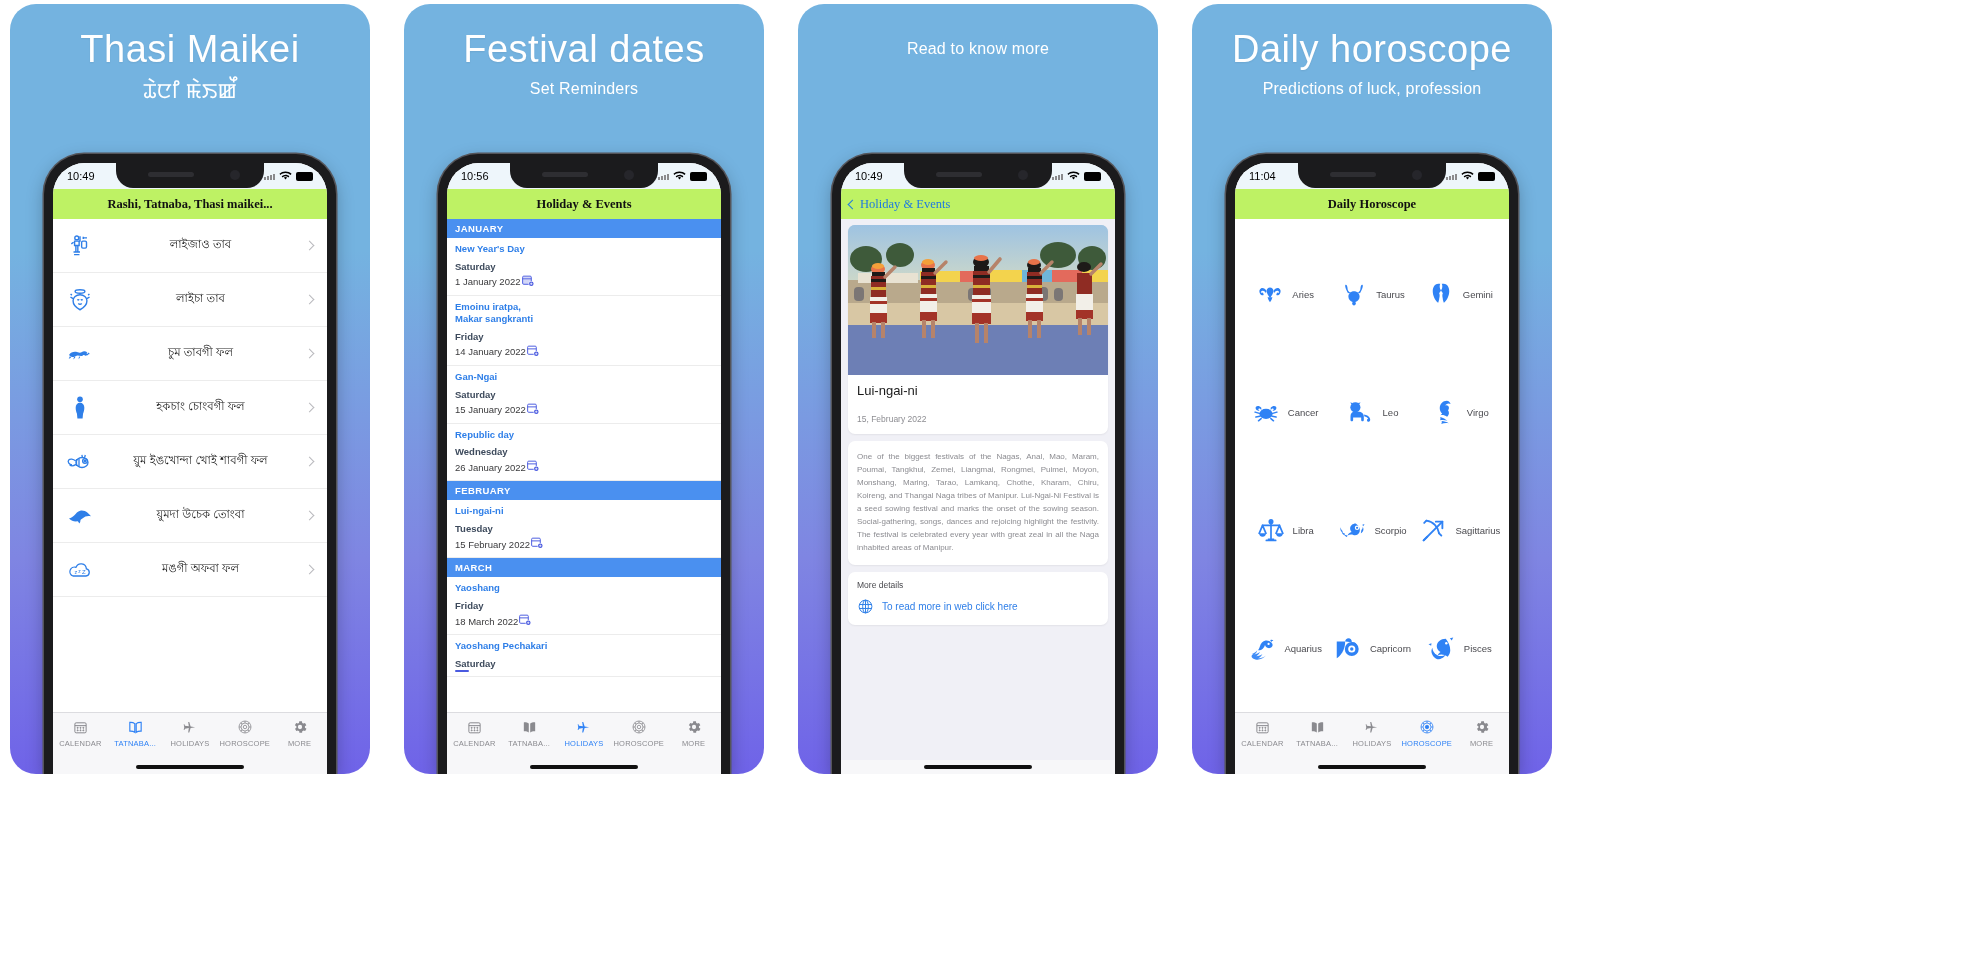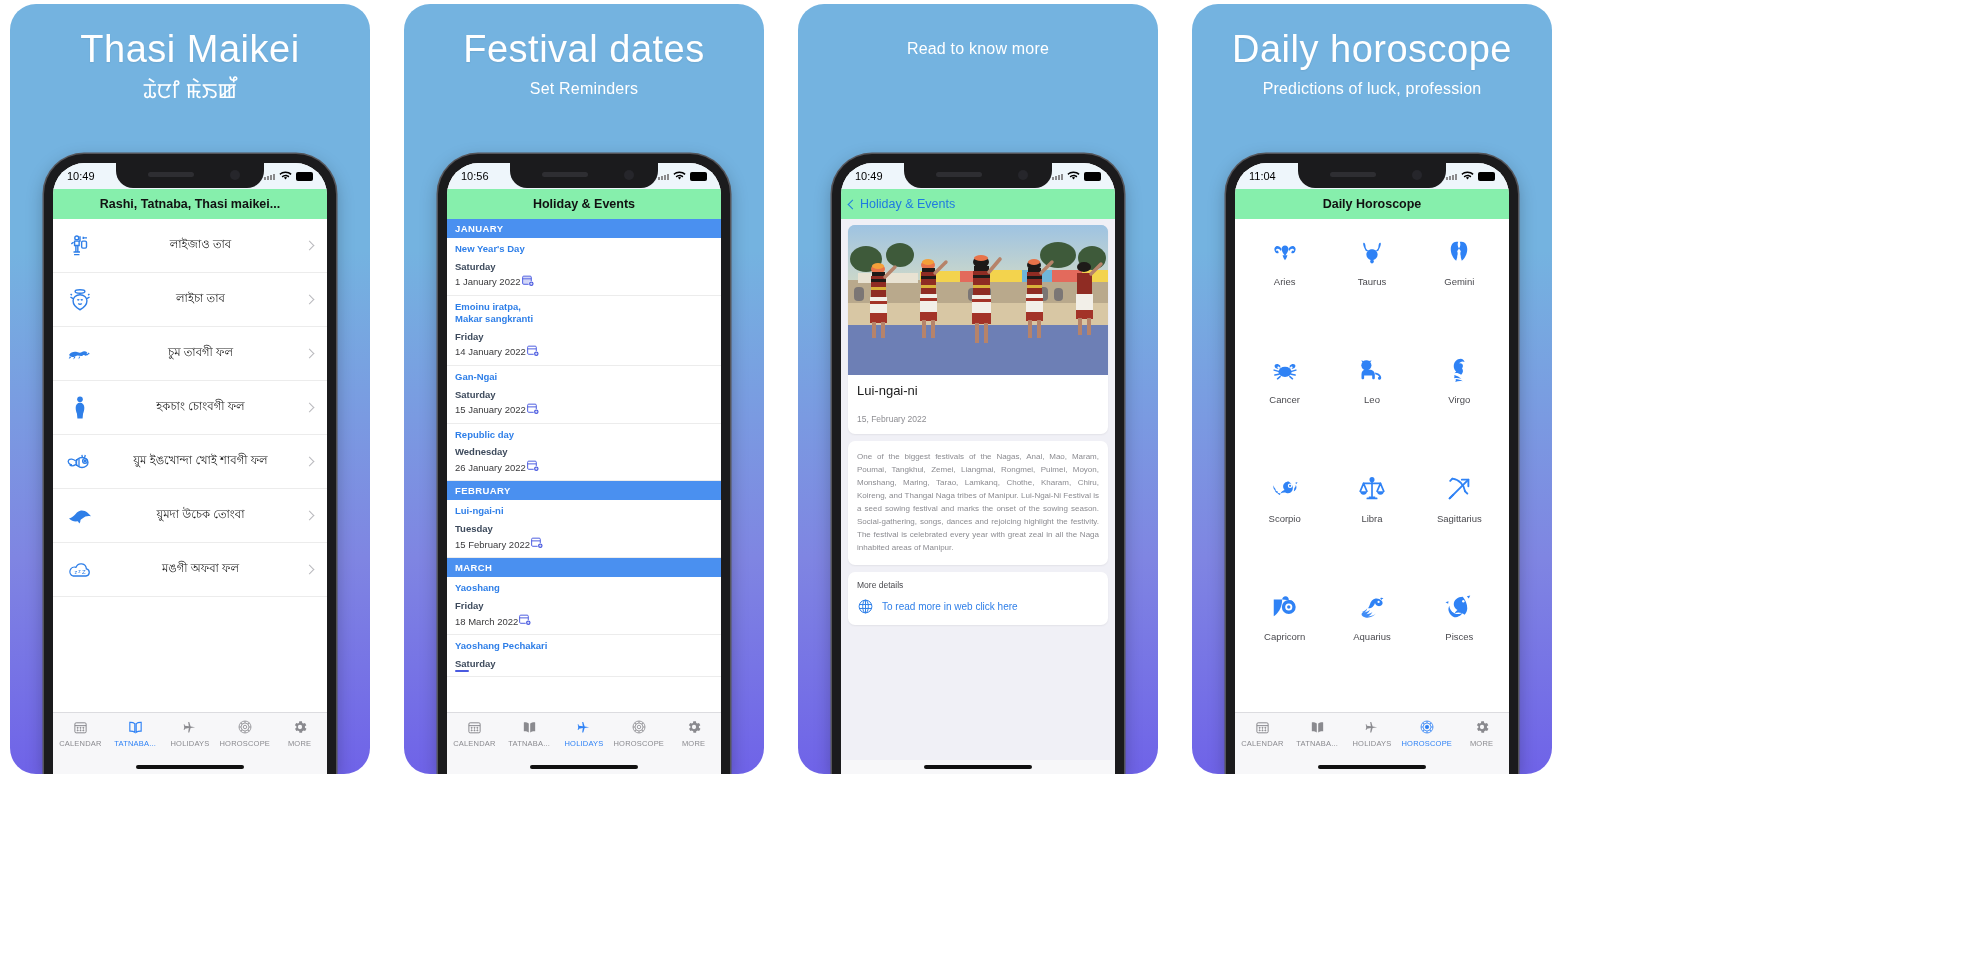--- a/index.html
+++ b/index.html
@@ -101,28 +101,29 @@
   }
   .sb-right { display: flex; align-items: center; gap: 4px; }
   .sig { display: flex; align-items: flex-end; gap: 1px; height: 8px; }
   .sig i { width: 2px; background: #8a8a8d; display:block; }
   .sig i:nth-child(1){height:3px} .sig i:nth-child(2){height:4px}
   .sig i:nth-child(3){height:5px} .sig i:nth-child(4){height:6px}
   .batt { width: 17px; height: 9px; border-radius: 2px; background:#000; }
 
   .navbar {
     flex: 0 0 30px;
-    background: #86efac;
+    background: #bef264;
     display: flex;
     align-items: center;
     justify-content: center;
     font-size: 12.5px;
     font-weight: bold;
     color: #111;
     position: relative;
+    font-family: Liberation Serif, serif;
   }
   .navbar.left { justify-content: flex-start; padding-left: 8px; }
   .back {
     color: #1f7ae0; font-size: 12.5px; font-weight: 400;
     display: flex; align-items: center; gap: 4px;
   }
   .chev-back {
     display:inline-block; width:7px; height:7px;
     border-left: 1.8px solid #1f7ae0; border-bottom: 1.8px solid #1f7ae0;
     transform: rotate(45deg);
@@ -198,21 +199,21 @@
   .more-link span { font-size: 10px; color: #2f7fe8; }
 
   
   .zgrid {
     display: grid;
     grid-template-columns: repeat(3, 1fr);
     grid-template-rows: repeat(4, 1fr);
     padding: 16px 6px 4px 6px;
     height: 100%;
   }
-  .zcell { display:flex; flex-direction: column; align-items:center; justify-content:flex-start; gap: 7px; }
+  .zcell { display:flex; flex-direction: row; align-items:center; justify-content:center; gap: 7px; }
   .zcell .zicon { color: #2f82f5; height: 34px; display:flex; align-items:center; justify-content:center; }
   .zcell .zlabel { font-size: 9.5px; color: #4a4a4f; }
 
   .hero-svg { width: 100%; height: 100%; display:block; }
 </style>
 </head>
 <body>
 
 <div class="gallery">
 
@@ -881,83 +882,83 @@
                     <path d="M18 4c-4.4 0-7.6 3.6-7.6 8 0 2.4 1 4.4 2.6 5.8-.8.4-1.4 1-1.8 1.6 2.6-.4 5 .2 7 1.6 1.2-1 2-2.4 2-4 0-1.2-.4-2.2-1-3 .6-.6 1-1.4 1-2.4 0-1.6-1.2-2.8-2.8-2.8-.4 0-.8.2-1.2.4.6-1.4 2-2.4 3.6-2.4.8 0 1.6.2 2.2.6C21 5.2 19.6 4 18 4z"></path>
                     <path d="M11 21.2c3 .8 5.6 2.2 7.6 4.2-2.6-.8-5.2-1-7.8-.6.4-1.2.4-2.4.2-3.6z"></path>
                     <path d="M12.4 25.6c2.8.2 5.4 1 7.6 2.4-2.8-.4-5.6-.2-8 .8.6-1 .8-2.2.4-3.2z"></path>
                   </svg>
                 </span>
               <span class="zlabel">Virgo</span>
             </div>
 
             <div class="zcell">
               <span class="zicon">
-                  <svg width="30" height="30" viewBox="0 0 32 32" fill="currentColor">
-                    <path d="M20 8c-3.4 0-6 2.4-6 5.4 0 1.4.6 2.6 1.6 3.6-2 .6-3.6 2-4.4 3.8 2-1 4.2-1.2 6.2-.6 3.4 1 6-1 6.8-3.8.8-3-.8-6-4.2-8.4z"></path>
-                    <circle cx="21.4" cy="12.6" r="2.4" fill="#fff"></circle>
-                    <circle cx="21.4" cy="12.6" r="1.2"></circle>
-                    <path d="M11.2 20.8c-1.6 0-3-.6-4-1.8.6 1.8 1.8 3 3.4 3.4zM8.6 19c-1.8-.4-3-1.6-3.6-3.2-.2 2 .8 3.6 2.4 4.4zM6.4 16.4C4.8 15.4 4 13.8 4 12c-.8 1.8-.4 3.8 1 5z"></path>
-                    <path d="M25.6 18.4c1.6-1 2.6-2.6 2.6-4.4 0-1-.2-1.8-.8-2.6.2 1.4-.4 2.6-1.4 3.4l-.6 3.6z"></path>
-                    <path d="M28 10.8l1.4-2.4-2.4 1z"></path>
-                  </svg>
-                </span>
-              <span class="zlabel">Scorpio</span>
-            </div>
-
-            <div class="zcell">
-              <span class="zicon">
                   <svg width="30" height="30" viewBox="0 0 32 32" fill="none" stroke="currentColor" stroke-width="1.8" stroke-linecap="round">
                     <circle cx="16" cy="6" r="1.8" fill="currentColor"></circle>
                     <path d="M16 8v16"></path>
                     <path d="M7 10h18"></path>
                     <path d="M7 10L3.4 18.5M7 10l3.6 8.5M25 10l-3.6 8.5M25 10l3.6 8.5"></path>
                     <path d="M3.4 18.5a3.6 3.6 0 007.2 0zM21.4 18.5a3.6 3.6 0 007.2 0z" fill="currentColor" stroke="none"></path>
                     <path d="M11 26h10"></path>
                     <path d="M12.6 24h6.8v2h-6.8z" fill="currentColor" stroke="none"></path>
                   </svg>
                 </span>
               <span class="zlabel">Libra</span>
             </div>
 
             <div class="zcell">
               <span class="zicon">
+                  <svg width="30" height="30" viewBox="0 0 32 32" fill="currentColor">
+                    <path d="M20 8c-3.4 0-6 2.4-6 5.4 0 1.4.6 2.6 1.6 3.6-2 .6-3.6 2-4.4 3.8 2-1 4.2-1.2 6.2-.6 3.4 1 6-1 6.8-3.8.8-3-.8-6-4.2-8.4z"></path>
+                    <circle cx="21.4" cy="12.6" r="2.4" fill="#fff"></circle>
+                    <circle cx="21.4" cy="12.6" r="1.2"></circle>
+                    <path d="M11.2 20.8c-1.6 0-3-.6-4-1.8.6 1.8 1.8 3 3.4 3.4zM8.6 19c-1.8-.4-3-1.6-3.6-3.2-.2 2 .8 3.6 2.4 4.4zM6.4 16.4C4.8 15.4 4 13.8 4 12c-.8 1.8-.4 3.8 1 5z"></path>
+                    <path d="M25.6 18.4c1.6-1 2.6-2.6 2.6-4.4 0-1-.2-1.8-.8-2.6.2 1.4-.4 2.6-1.4 3.4l-.6 3.6z"></path>
+                    <path d="M28 10.8l1.4-2.4-2.4 1z"></path>
+                  </svg>
+                </span>
+              <span class="zlabel">Scorpio</span>
+            </div>
+
+            <div class="zcell">
+              <span class="zicon">
                   <svg width="30" height="30" viewBox="0 0 32 32" fill="none" stroke="currentColor" stroke-width="2" stroke-linecap="round">
                     <path d="M6 26L26 6"></path>
                     <path d="M26 6h-7M26 6v7"></path>
                     <path d="M9 5c7 1 12.5 6.5 13.5 13.5"></path>
                     <path d="M9 5l-2.4 2.4M22.5 18.5l2.4 2.4"></path>
                     <path d="M6 26l4-4" stroke-width="2"></path>
                   </svg>
                 </span>
               <span class="zlabel">Sagittarius</span>
             </div>
 
             <div class="zcell">
               <span class="zicon">
                   <svg width="30" height="30" viewBox="0 0 32 32" fill="currentColor">
+                    <path d="M26 9c-1.6-1.6-4-2.4-6.2-2-3 .6-5.2 3-6 6-.4 1.6-1 3-2 4.2 1.8.2 3.6-.4 5-1.6 1.2-1 2-2.4 2.4-3.8.4 1.6 1.6 2.8 3.2 3.2 1.6.4 3.4-.2 4.4-1.6.8-1.2.8-3-.8-4.4z"></path>
+                    <circle cx="23" cy="10.6" r="1.2" fill="#fff"></circle>
+                    <path d="M24.8 6.6c1.2-.6 2.6-.4 3.4.6-1 0-1.8.4-2.4 1.2z"></path>
+                    <path d="M5 21c2.6-.6 4.6-2 6-3.8-.4 2-1.6 3.6-3.2 4.6 2.4-.2 4.4-1.2 6-2.8-.6 2-2 3.6-3.8 4.6 2.4 0 4.6-.8 6.4-2.2-.8 2-2.4 3.6-4.4 4.4 3 .2 5.8-.8 8-2.8-2.6 3.4-6.8 5-11 4.2-2-.4-3.6-1.4-4-2.6-.4-1.2.2-2.6 2-3.6z" opacity=".92"></path>
+                  </svg>
+                </span>
+              <span class="zlabel">Aquarius</span>
+            </div>
+
+            <div class="zcell">
+              <span class="zicon">
+                  <svg width="30" height="30" viewBox="0 0 32 32" fill="currentColor">
                     <path d="M5 8h8c0 4-1 8-3 11.4C8 22.6 6 24.6 4 25.8V8z"></path>
                     <path d="M13 8c0-2 1.6-3.6 3.6-3.6S20 6 20 8v3.4c0 1.4 1 2.4 2.4 2.4s2.4-1 2.4-2.4c0-1.2-.8-2.2-2-2.4"></path>
                     <circle cx="20" cy="16" r="7.4"></circle>
                     <circle cx="20" cy="16" r="3.8" fill="#fff"></circle>
                     <circle cx="20" cy="16" r="1.8"></circle>
                   </svg>
                 </span>
               <span class="zlabel">Capricorn</span>
-            </div>
-
-            <div class="zcell">
-              <span class="zicon">
-                  <svg width="30" height="30" viewBox="0 0 32 32" fill="currentColor">
-                    <path d="M26 9c-1.6-1.6-4-2.4-6.2-2-3 .6-5.2 3-6 6-.4 1.6-1 3-2 4.2 1.8.2 3.6-.4 5-1.6 1.2-1 2-2.4 2.4-3.8.4 1.6 1.6 2.8 3.2 3.2 1.6.4 3.4-.2 4.4-1.6.8-1.2.8-3-.8-4.4z"></path>
-                    <circle cx="23" cy="10.6" r="1.2" fill="#fff"></circle>
-                    <path d="M24.8 6.6c1.2-.6 2.6-.4 3.4.6-1 0-1.8.4-2.4 1.2z"></path>
-                    <path d="M5 21c2.6-.6 4.6-2 6-3.8-.4 2-1.6 3.6-3.2 4.6 2.4-.2 4.4-1.2 6-2.8-.6 2-2 3.6-3.8 4.6 2.4 0 4.6-.8 6.4-2.2-.8 2-2.4 3.6-4.4 4.4 3 .2 5.8-.8 8-2.8-2.6 3.4-6.8 5-11 4.2-2-.4-3.6-1.4-4-2.6-.4-1.2.2-2.6 2-3.6z" opacity=".92"></path>
-                  </svg>
-                </span>
-              <span class="zlabel">Aquarius</span>
             </div>
 
             <div class="zcell">
               <span class="zicon">
                   <svg width="30" height="30" viewBox="0 0 32 32" fill="currentColor">
                     <path d="M20 5c-5.4 0-9.6 3.6-9.6 8 0 2.6 1.6 4.8 4 6.2-1.4.8-2.4 2-2.8 3.4 3.6-1.2 7.4-.6 10.4 1.6 1.8-2 2.8-4.4 2.8-7 0-4.6-2-8.6-4.8-12.2z"></path>
                     <path d="M24.4 4.6l3.6-.8-1.6 3.2z"></path>
                     <path d="M11 27c4.6 0 8.4-2.6 9.6-6.2-.8 1.2-2 2-3.4 2.4-3.4 1-7-.4-9.2-3-1.4-1.6-2.2-3.6-2.2-5.6C3.6 17.8 5 22 8 25c.8.8 1.8 1.6 3 2z"></path>
                     <path d="M4.4 12.4l-2.8-1.6 3.2-1z"></path>
                     <circle cx="20.6" cy="9.8" r="1.3" fill="#fff"></circle>

